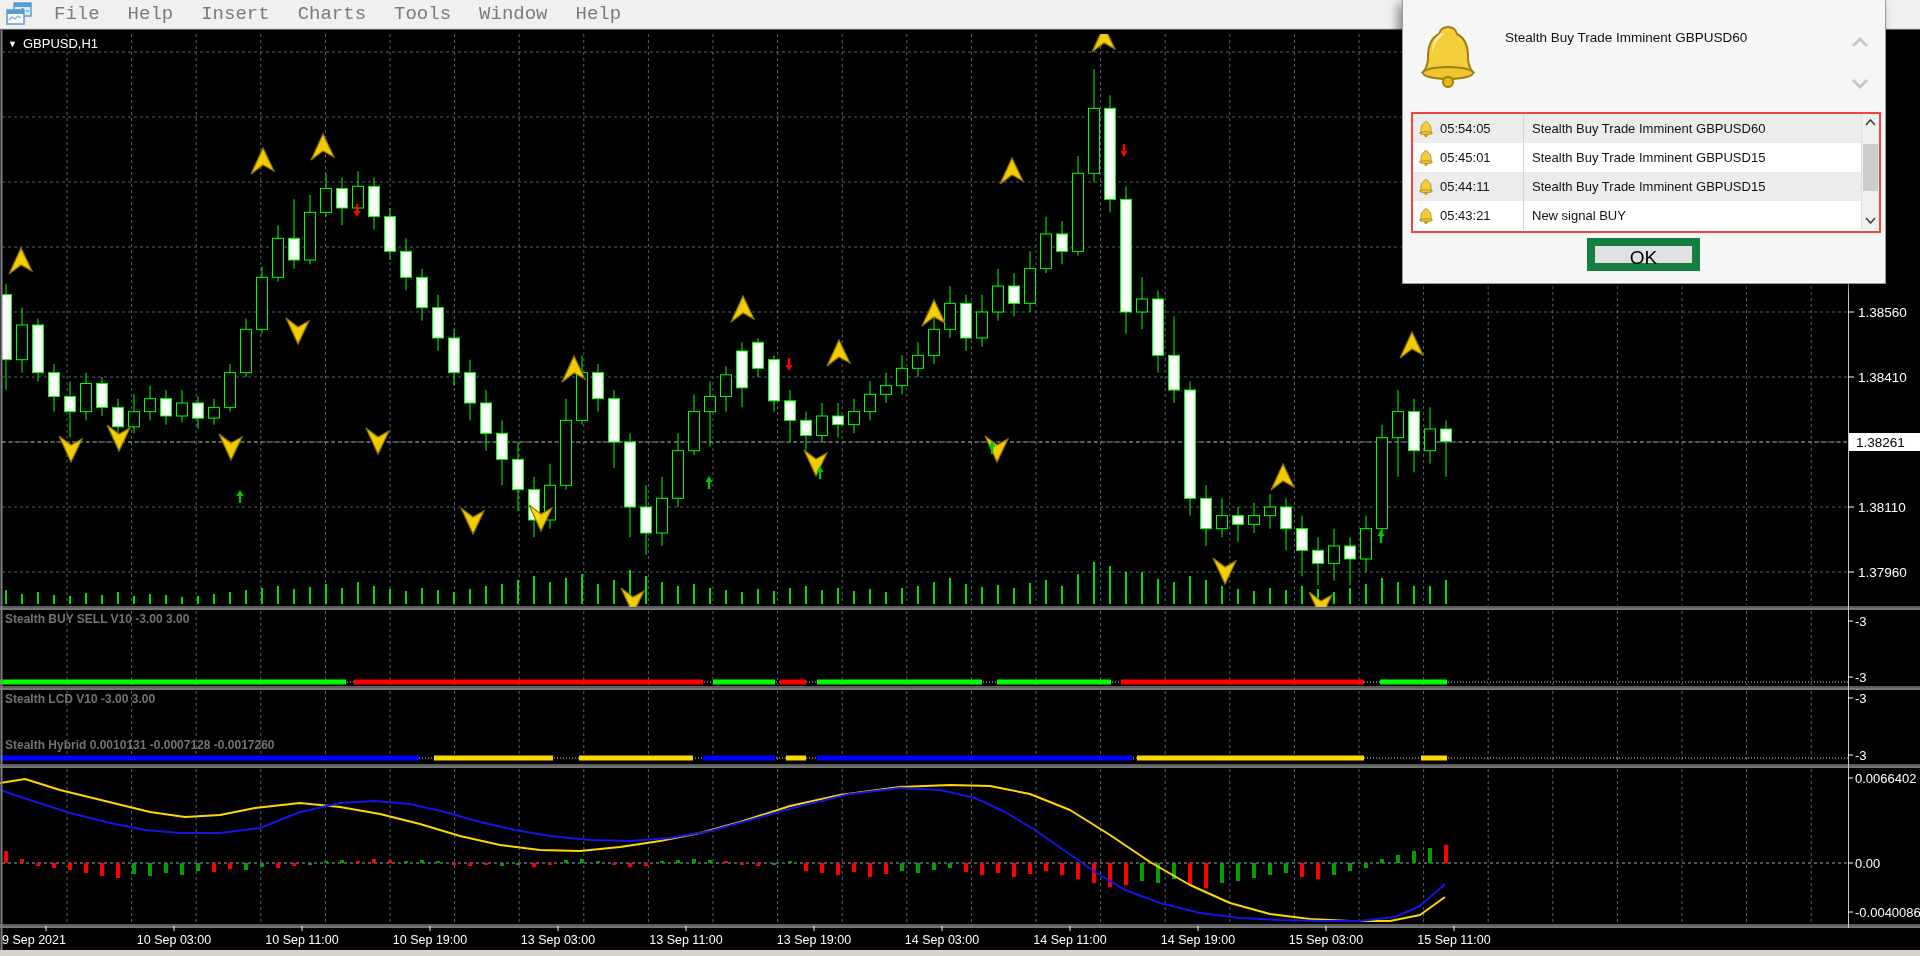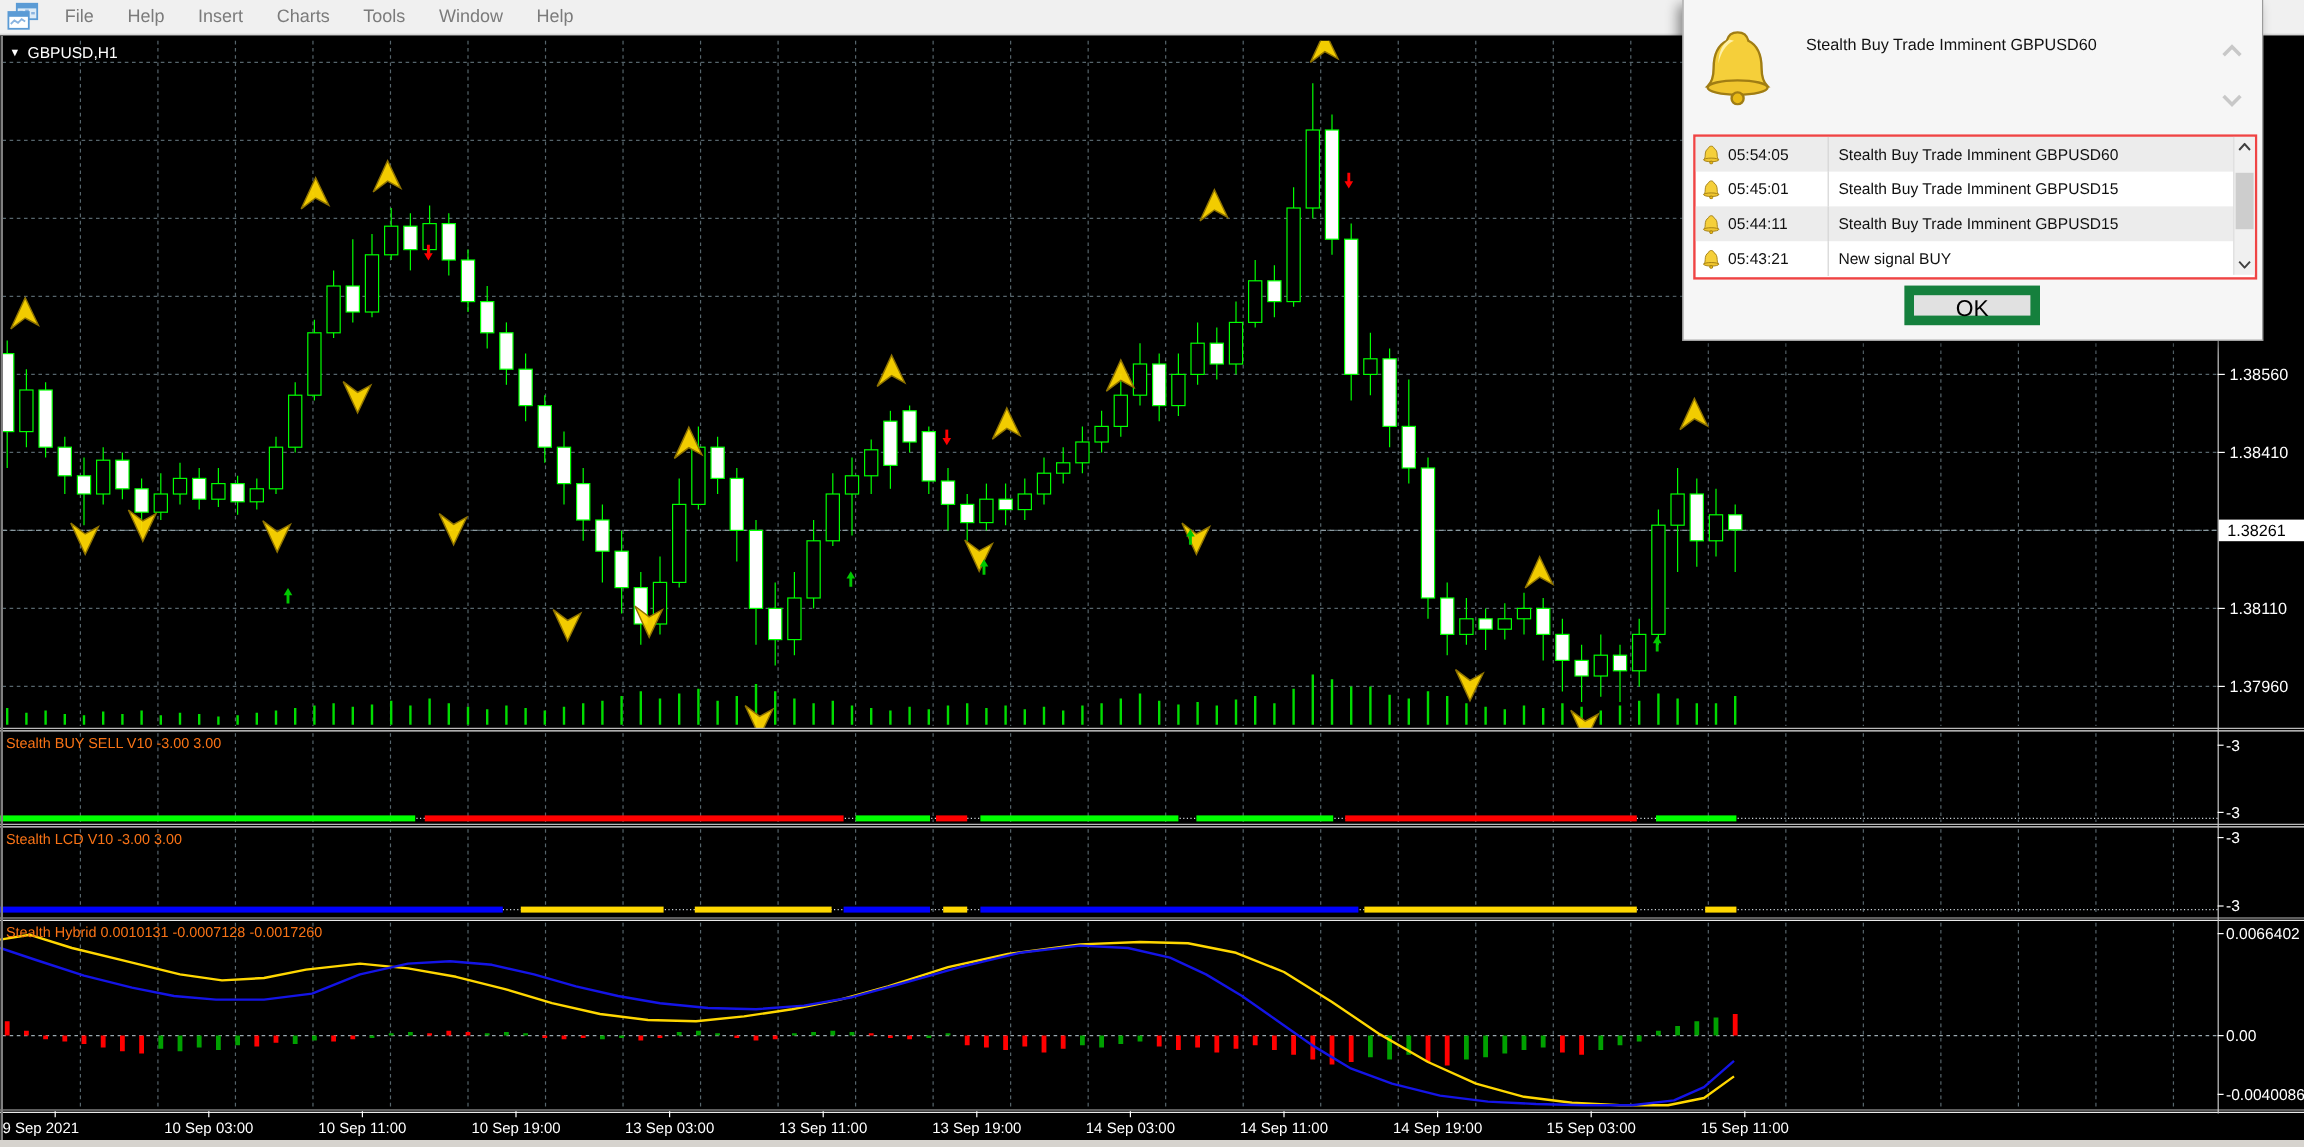--- a/index.html
+++ b/index.html
@@ -1,27 +1,27 @@
 <!DOCTYPE html>
 <html><head>
 <meta charset="utf-8">
 <style>
   html,body{margin:0;padding:0;background:#222;}
   #root{position:relative;width:1920px;height:956px;background:#000;overflow:hidden;
         font-family:"Liberation Sans",sans-serif;}
   
   #menubar{position:absolute;left:0;top:0;width:1920px;height:28px;background:#f0f0f0;
            border-bottom:1px solid #d9d9d9;display:flex;align-items:center;z-index:3;}
-  .menu-item{color:#7b7b7b;font-size:15px;padding:0 14px;height:28px;line-height:28px;cursor:default;}
+  .menu-item{color:#7b7b7b;font-size:19px;padding:0 14px;height:28px;line-height:28px;cursor:default;font-family:Liberation Mono, monospace;}
   #app-icon{width:30px;height:24px;margin-left:4px;margin-right:6px;}
   
   #symbol-label{position:absolute;left:8px;top:36px;color:#fff;font-size:13px;z-index:2;display:flex;align-items:center;gap:6px;}
   #symbol-label .tri{font-size:9px;color:#fff;}
-  .panel-label{position:absolute;left:5px;color:#f97316;font-size:12px;z-index:2;}
-  #panel1-label{top:612px;} #panel2-label{top:692px;text-align:right;} #panel3-label{top:770px;}
+  .panel-label{position:absolute;left:5px;color:#737373;font-size:12px;z-index:2;font-weight:bold;}
+  #panel1-label{top:612px;} #panel2-label{top:692px;text-align:right;} #panel3-label{top:738px;}
   #bottom-strip{position:absolute;left:0;top:950px;width:1920px;height:6px;background:#d6d3ce;z-index:2;}
   #chart-svg{position:absolute;left:0;top:0;z-index:1;}
   
   #alert-dialog{position:absolute;left:1402px;top:0;width:482px;height:283px;background:#f6f6f6;
      border:1px solid #9b9b9b;border-top:none;box-shadow:-4px 4px 10px rgba(0,0,0,.45);z-index:10;
      font-size:13px;color:#111;}
   #dlg-bell{position:absolute;left:16px;top:24px;}
   #dlg-title{position:absolute;left:102px;top:30px;width:310px;font-size:13.5px;color:#111;}
   .dlg-chevron{position:absolute;right:16px;width:18px;height:12px;cursor:pointer;}
   #dlg-chev-up{top:36px;} #dlg-chev-down{top:78px;}

